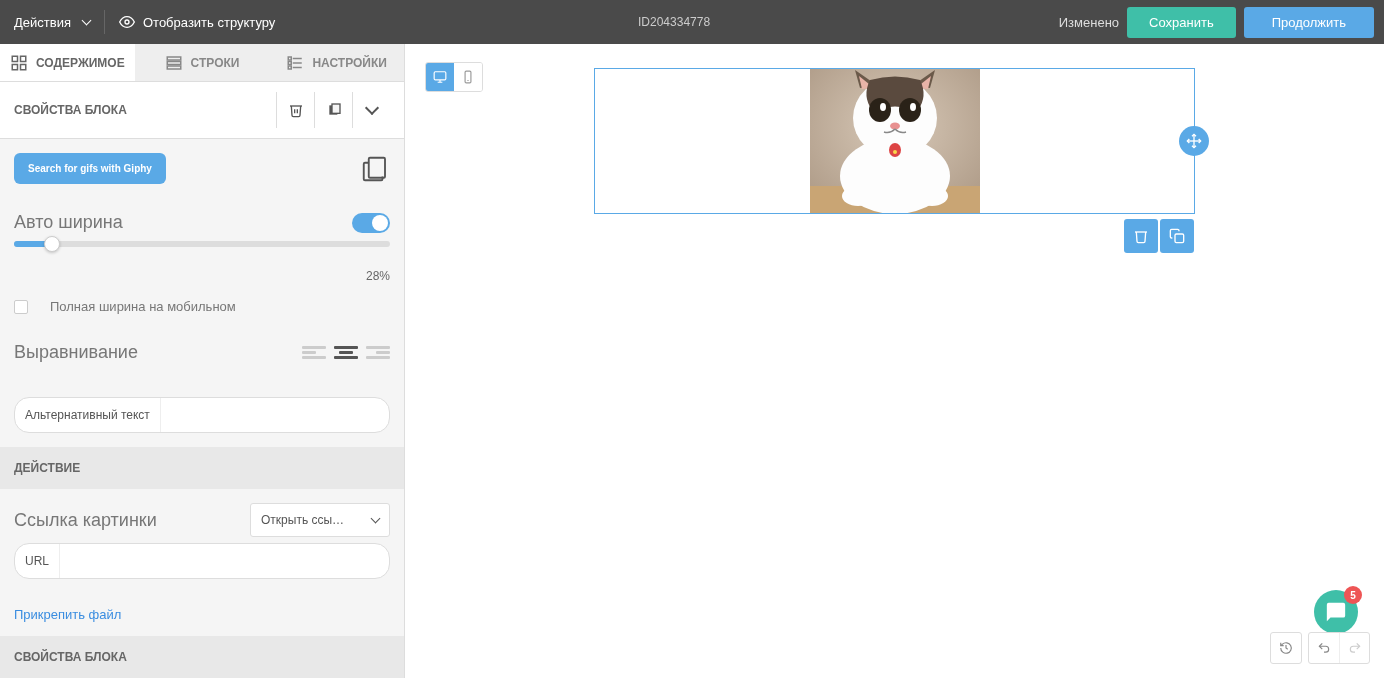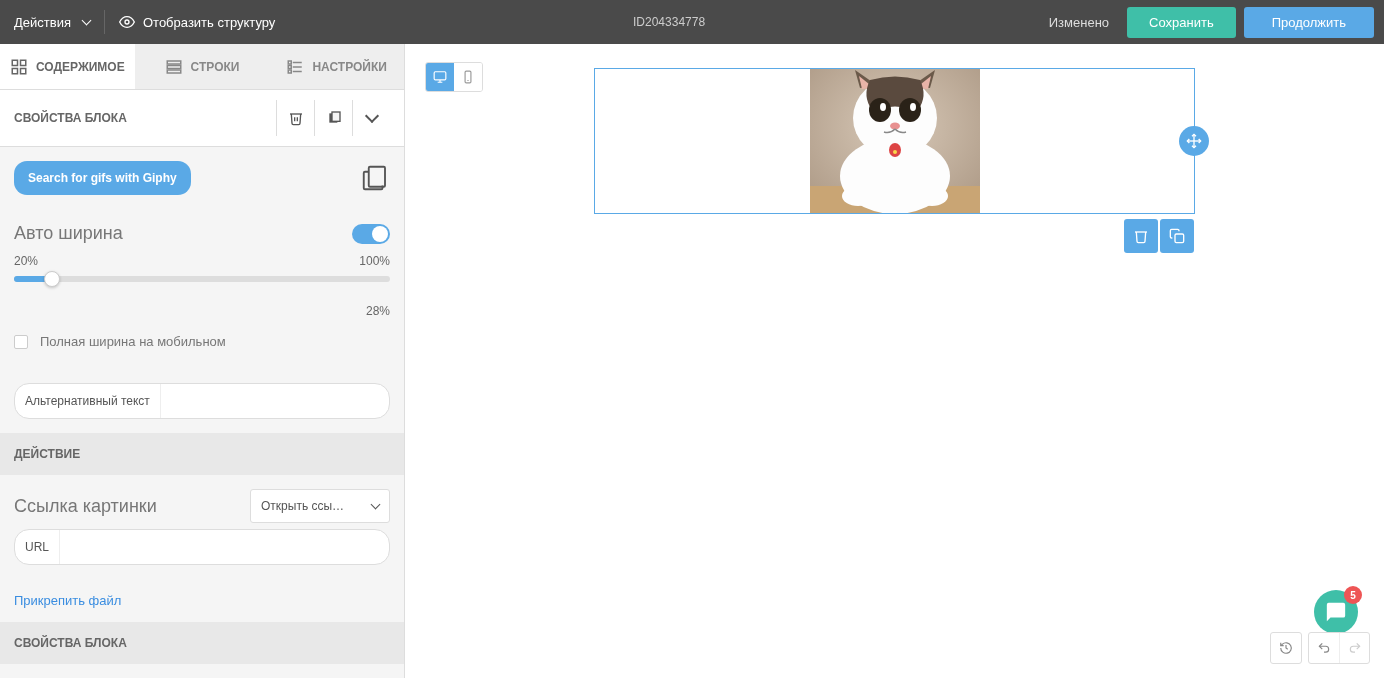--- a/index.html
+++ b/index.html
@@ -5,49 +5,49 @@
 *{box-sizing:border-box;margin:0;padding:0;font-family:Arial,Helvetica,sans-serif}
 html,body{width:1384px;height:678px;overflow:hidden;background:#fff}
 .topbar{height:44px;background:#4a4a4a;display:flex;align-items:center;color:#fff;font-size:13px}
 .tb-actions{display:flex;align-items:center;padding:0 14px;gap:12px;cursor:pointer;height:100%}
 .tb-actions .chev{display:inline-block;border:solid #fff;border-width:0 1.5px 1.5px 0;padding:3px;transform:rotate(45deg);margin-top:-3px}
 .tb-div{width:1px;height:24px;background:#666}
 .tb-struct{display:flex;align-items:center;gap:8px;padding:12px 14px;height:100%;cursor:pointer}
 .tb-struct svg{width:16px;height:16px}
 .tb-center{flex:1;text-align:center;color:#ccc;font-size:12px}
 .tb-right{display:flex;align-items:center;gap:8px;padding-right:10px}
-.tb-right .status{color:#ddd;margin-right:10px}
+.tb-right .status{color:#ddd;margin-right:0}
 .btn-save{background:#3fbfa8;color:#fff;border:none;padding:8px 22px;border-radius:3px;font-size:13px;cursor:pointer}
 .btn-cont{background:#5aa9e6;color:#fff;border:none;padding:8px 28px;border-radius:3px;font-size:13px;cursor:pointer}
 .main{display:flex;height:calc(100% - 44px)}
 .sidebar{width:405px;background:#f5f5f5;border-right:1px solid #ddd;display:flex;flex-direction:column;overflow-y:auto}
 .tabs{display:flex;height:46px;background:#fff;border-bottom:1px solid #ddd}
 .tab{flex:1;display:flex;align-items:center;justify-content:center;gap:8px;font-size:12px;font-weight:bold;color:#888;cursor:pointer;background:#eee}
 .tab.active{background:#fff;color:#666}
 .tab svg{width:18px;height:18px}
 .panelhead{display:flex;align-items:center;padding:10px 14px;background:#fff;border-bottom:1px solid #ddd}
 .panelhead .title{flex:1;font-size:12px;font-weight:bold;color:#666}
 .panelhead .ico{width:38px;height:36px;display:flex;align-items:center;justify-content:center;border-left:1px solid #ddd;cursor:pointer;color:#555}
 .panelhead .ico svg{width:16px;height:16px}
 .panelhead .chev{display:inline-block;border:solid #555;border-width:0 2px 2px 0;padding:4px;transform:rotate(45deg);margin-top:-4px}
 .section{padding:14px;background:#f5f5f5}
 .giphy-row{display:flex;align-items:center;justify-content:space-between}
-.btn-giphy{background:#5aa9e6;color:#fff;border:none;padding:10px 14px;border-radius:13px;font-size:12px;font-weight:bold;cursor:pointer}
+.btn-giphy{background:#5aa9e6;color:#fff;border:none;padding:10px 14px;border-radius:6px;font-size:10px;font-weight:bold;cursor:pointer}
 .double-icon{width:30px;height:30px;cursor:pointer;color:#555}
 .double-icon svg{width:100%;height:100%}
 .field-label{font-size:18px;color:#777;margin-bottom:10px}
 .row-between{display:flex;align-items:center;justify-content:space-between}
 .toggle{position:relative;width:38px;height:20px;background:#5aa9e6;border-radius:10px;cursor:pointer}
 .toggle::after{content:'';position:absolute;width:16px;height:16px;background:#fff;border-radius:50%;top:2px;right:2px}
 .scale-row{display:flex;justify-content:space-between;font-size:12px;color:#666;margin-top:10px}
 .slider{position:relative;height:6px;background:#ddd;border-radius:3px;margin-top:8px}
 .slider .fill{position:absolute;left:0;top:0;height:100%;width:10%;background:#5aa9e6;border-radius:3px}
 .slider .knob{position:absolute;left:10%;top:50%;width:16px;height:16px;background:#fff;border:1px solid #ccc;border-radius:50%;transform:translate(-50%,-50%);box-shadow:0 1px 3px rgba(0,0,0,.2)}
 .current-val{text-align:right;font-size:12px;color:#666;margin-top:22px}
-.chk-row{display:flex;align-items:flex-end;gap:12px;margin-top:16px;font-size:13px;color:#777}
+.chk-row{display:flex;align-items:flex-end;gap:22px;margin-top:16px;font-size:13px;color:#777}
 .chk{width:14px;height:14px;border:1px solid #ccc;background:#fff;border-radius:2px}
 .align-btns{display:flex;gap:8px}
 .align-btn{width:24px;height:20px;cursor:pointer;display:flex;flex-direction:column;justify-content:center;gap:2px}
 .align-btn .bar{height:3px;background:#ccc;border-radius:1px}
 .align-btn.active .bar{background:#555}
 .input-row{display:flex;border:1px solid #ddd;background:#fff;border-radius:15px;height:36px;margin-top:6px}
 .input-lbl{padding:0 10px;display:flex;align-items:center;font-size:12px;color:#555;border-right:1px solid #eee;white-space:nowrap}
 .input-fld{flex:1;border:none;background:transparent;padding:0 8px;font-size:13px;outline:none}
 .section-title{font-size:12px;font-weight:bold;color:#666;padding:14px}
 .select-row{display:flex;align-items:center;justify-content:space-between;padding:0 14px 14px}
@@ -166,35 +166,53 @@
             </svg>
         </div>
       </div>
     </div>
 
     <div class="section">
       <div class="row-between">
         <div class="field-label" style="margin:0">Авто ширина</div>
         <div class="toggle"></div>
       </div>
-      <div class="scale-row">
-        <span>20%</span>
-        <span>100%</span>
-      </div>
       <div class="slider">
         <div class="fill"></div>
         <div class="knob"></div>
       </div>
       <div class="current-val">28%</div>
       <div class="chk-row">
         <div class="chk"></div>
         <span>Полная ширина на мобильном</span>
       </div>
     </div>
 
+    <div class="section">
+      <div class="row-between">
+        <div class="field-label" style="margin:0">Выравнивание</div>
+        <div class="align-btns">
+          <div class="align-btn">
+              <div class="bar" style="width:100%"></div>
+              <div class="bar" style="width:60%"></div>
+              <div class="bar" style="width:100%"></div>
+            </div>
+          <div class="align-btn active">
+              <div class="bar" style="width:100%"></div>
+              <div class="bar" style="width:60%;margin:0 auto"></div>
+              <div class="bar" style="width:100%"></div>
+            </div>
+          <div class="align-btn">
+              <div class="bar" style="width:100%"></div>
+              <div class="bar" style="width:60%;margin-left:auto"></div>
+              <div class="bar" style="width:100%"></div>
+            </div>
+        </div>
+      </div>
+    </div>
 
     <div class="section">
       <div class="input-row">
         <div class="input-lbl">Альтернативный текст</div>
         <input class="input-fld" style="">
       </div>
     </div>
 
     <div class="bottom-sec">
       <div class="section-title">ДЕЙСТВИЕ</div>

